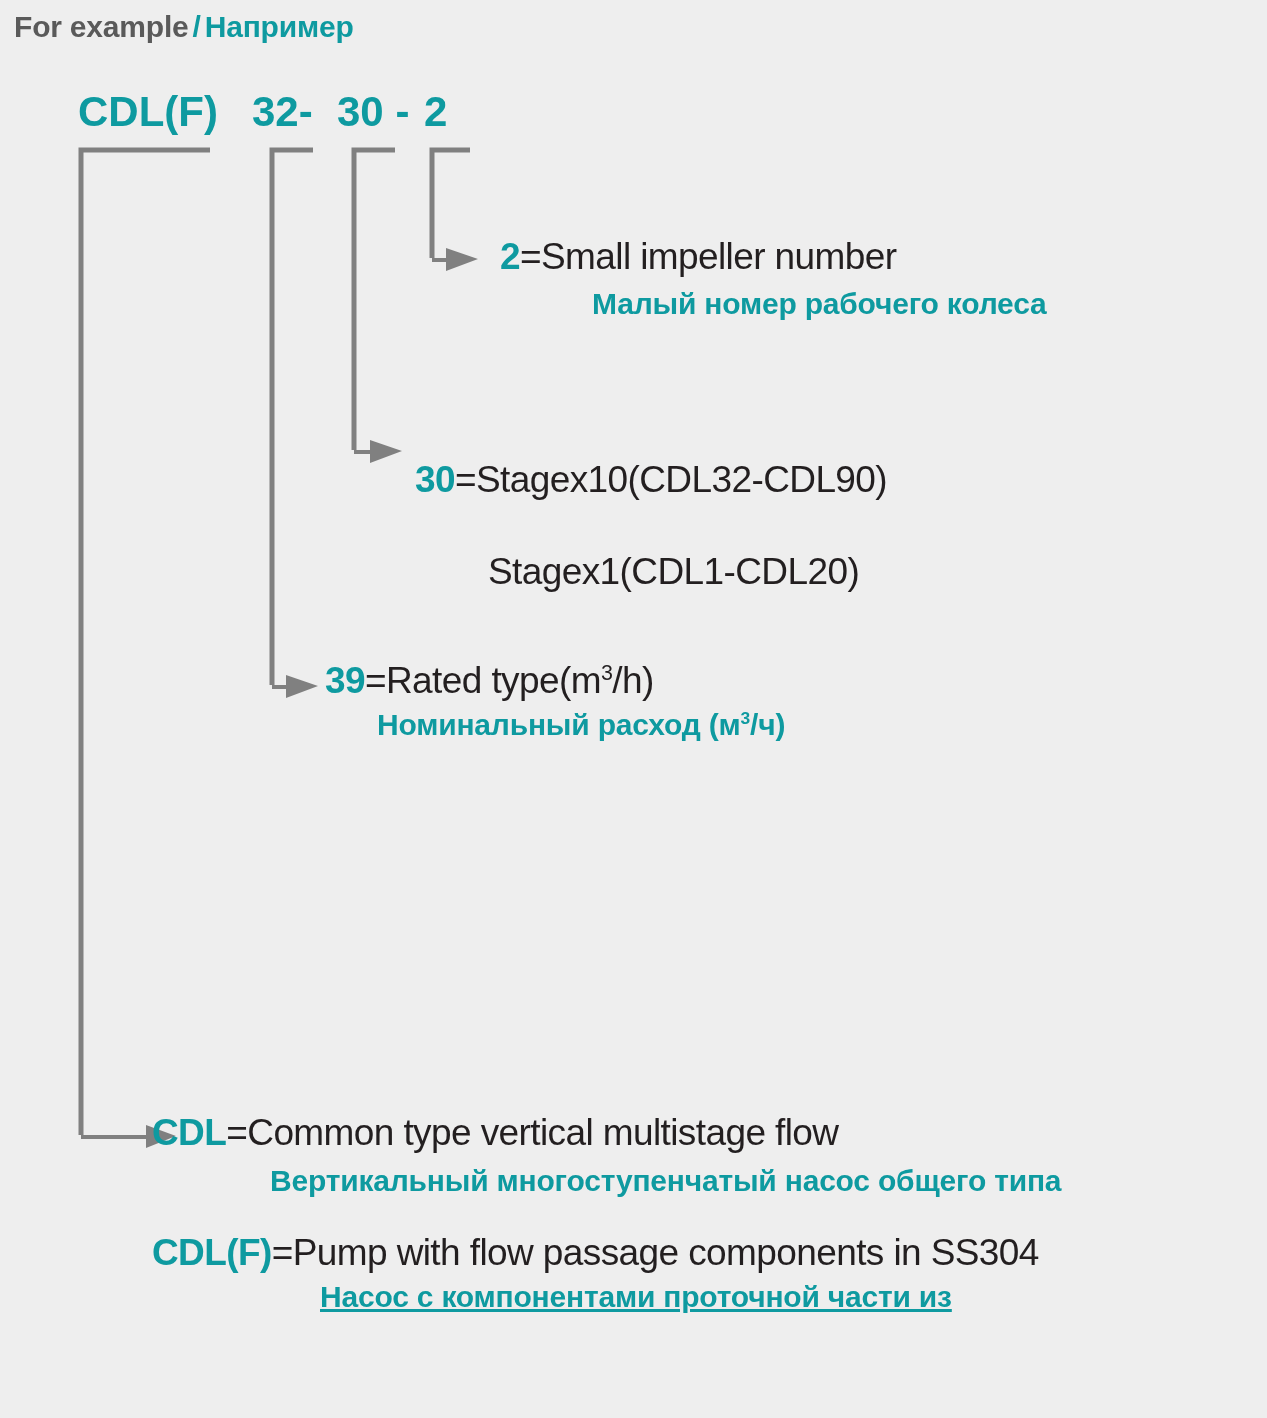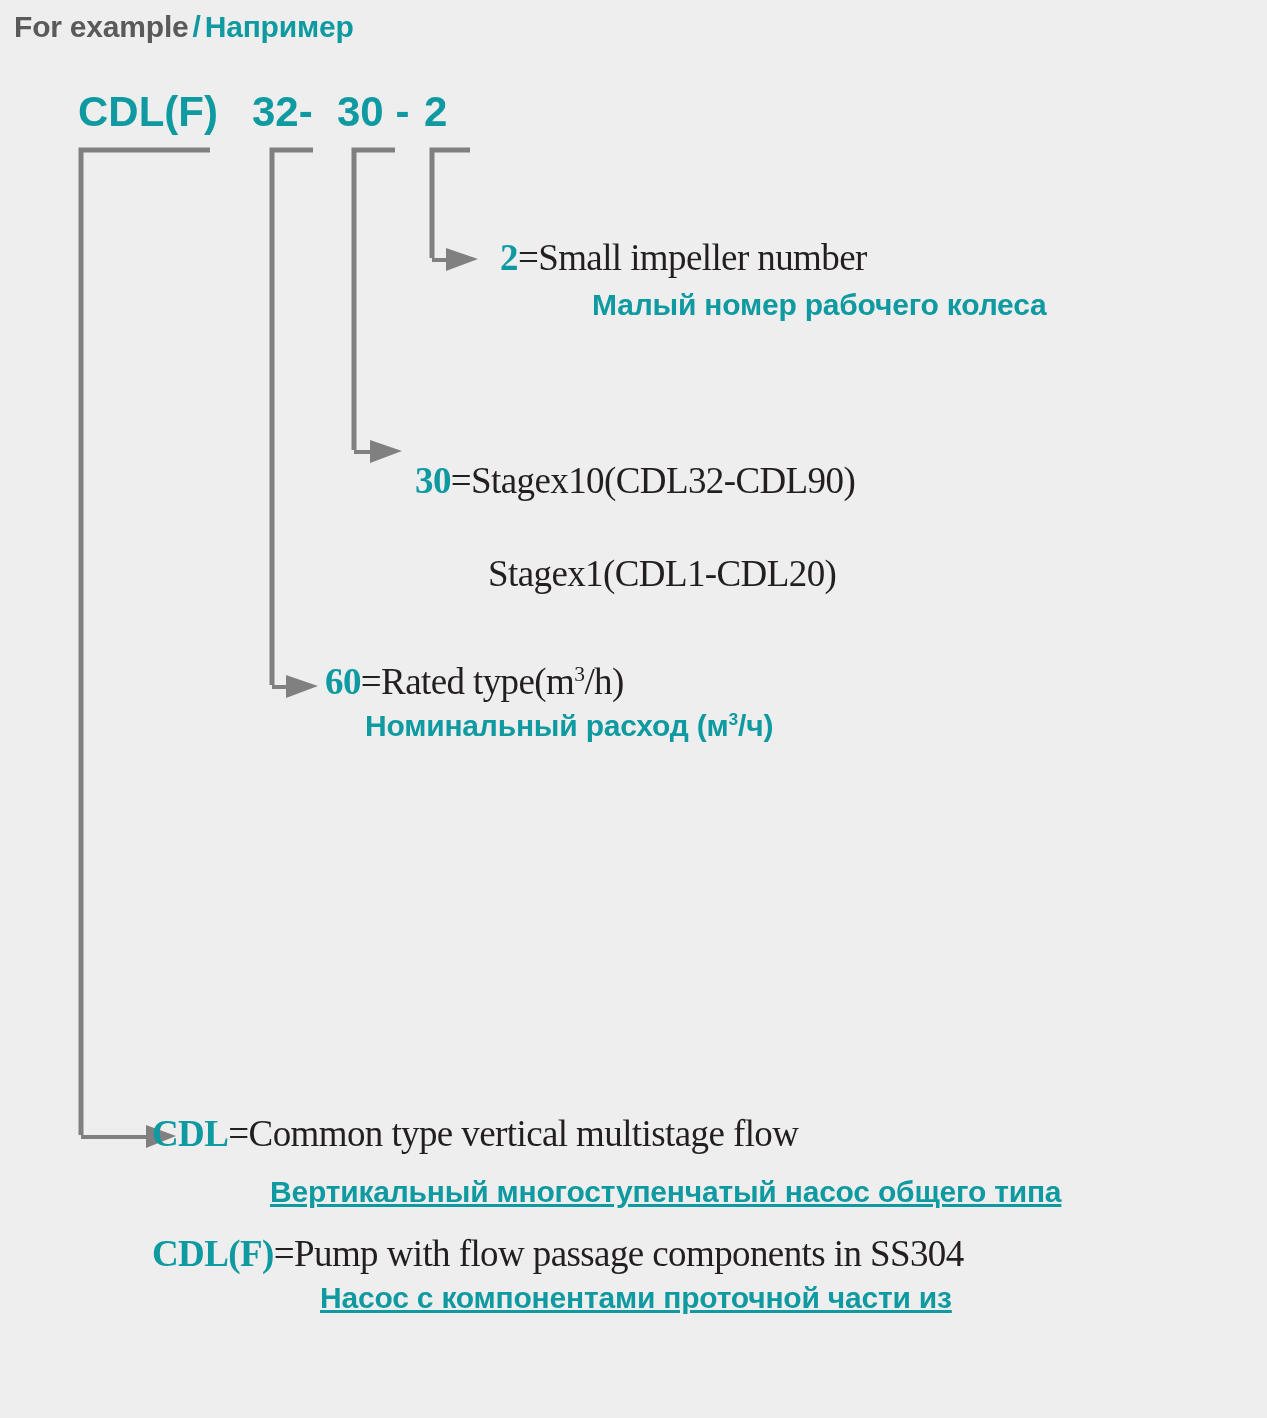--- a/index.html
+++ b/index.html
@@ -61,21 +61,21 @@
   }
 
   
   .callout {
     position: absolute;
     white-space: nowrap;
   }
   .line-en {
     font-size: 37px;
     color: #231f20;
-    font-family: Liberation Serif, serif;
+    font-family: Liberation Sans, sans-serif;
     font-weight: 400;
     letter-spacing: -0.6px;
   }
   .line-en .key {
     color: #0e9aa0;
     font-weight: bold;
   }
   .line-ru {
     font-size: 30px;
     color: #0e9aa0;
@@ -89,24 +89,24 @@
   }
 
   
   #callout-impeller        { left: 500px; top: 236px; }
   #callout-impeller .line-ru { margin-top: 9px; margin-left: 92px; text-align: right; }
 
   #callout-stage           { left: 415px; top: 428px; margin-top: 31px; }
   #callout-stage .line-en2 { margin-top: 50px; margin-left: 73px; }
 
   #callout-flow            { left: 325px; top: 660px; }
-  #callout-flow .line-ru   { margin-top: 6px; margin-left: 40px; }
+  #callout-flow .line-ru   { margin-top: 6px; margin-left: 52px; }
 
   #callout-cdl             { left: 152px; top: 1112px; }
-  #callout-cdl .line-ru    { margin-top: 20px; margin-left: 118px; text-decoration: underline; }
+  #callout-cdl .line-ru    { margin-top: 10px; margin-left: 118px; }
 
   #callout-cdlf            { left: 152px; top: 1232px; }
   #callout-cdlf .line-ru   { margin-top: 6px; margin-left: 168px; text-decoration: underline; }
   #callout-cdlf .line-ru2  { margin-top: 4px; margin-left: 168px; }
 </style>
 </head>
 <body>
 
 <div id="diagram-root">
 
@@ -146,21 +146,21 @@
     <div class="line-en"><span class="key">2</span><span>=Small impeller number</span></div>
     <div class="line-ru">Малый номер рабочего колеса</div>
   </div>
 
   <div class="callout" id="callout-stage">
     <div class="line-en"><span class="key">30</span><span>=Stagex10(CDL32-CDL90)</span></div>
     <div class="line-en line-en2">Stagex1(CDL1-CDL20)</div>
   </div>
 
   <div class="callout" id="callout-flow">
-    <div class="line-en"><span class="key">60</span><span>=Rated type(m</span><sup>3</sup><span>/h)</span></div>
+    <div class="line-en"><span class="key">39</span><span>=Rated type(m</span><sup>3</sup><span>/h)</span></div>
     <div class="line-ru"><span>Номинальный расход (м</span><sup>3</sup><span>/ч)</span></div>
   </div>
 
   <div class="callout" id="callout-cdl">
     <div class="line-en"><span class="key">CDL</span><span>=Common type vertical multistage flow</span></div>
     <div class="line-ru">Вертикальный многоступенчатый насос общего типа</div>
   </div>
 
   <div class="callout" id="callout-cdlf">
     <div class="line-en"><span class="key">CDL(F)</span><span>=Pump with flow passage components in SS304</span></div>

